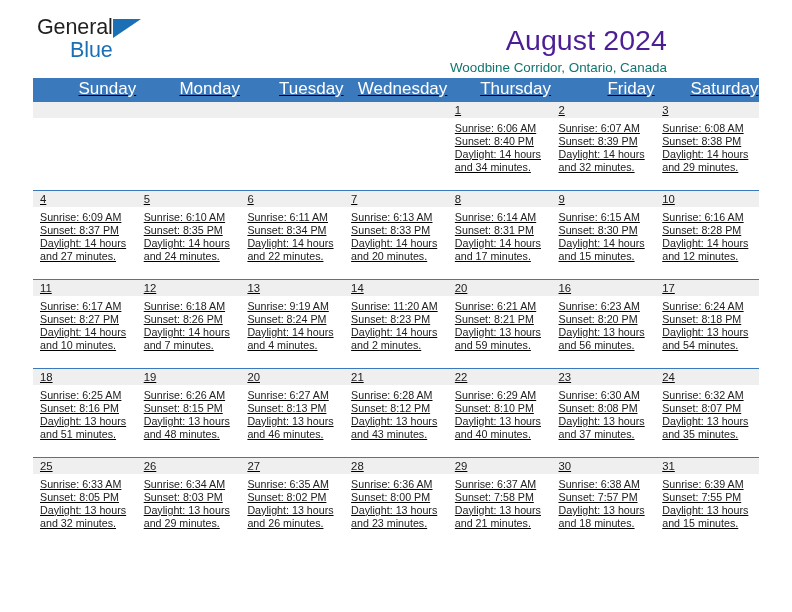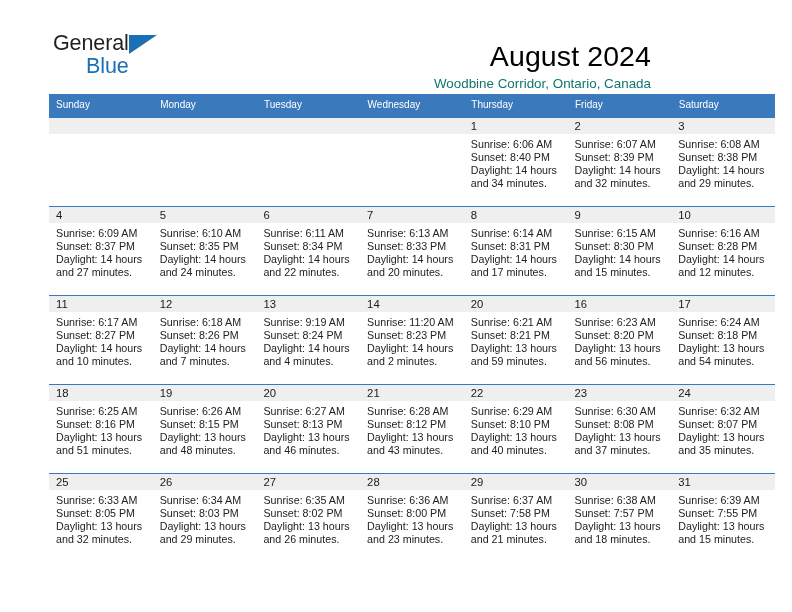--- a/index.html
+++ b/index.html
@@ -8,21 +8,22 @@
     height: 612px;
     background: #ffffff;
     font-family: "Liberation Sans", sans-serif;
     color: #000000;
     overflow: hidden;
   }
   .page {
     position: relative;
     width: 700px;
     height: 612px;
-    padding: 16px;
+    padding: 0;
+    text-decoration: underline;
   }
 
   
   .top {
     position: relative;
     height: 78px;
     margin: 0 33px;
   }
   .logo {
     position: absolute;
@@ -55,21 +56,21 @@
     margin-top: 0;
     font-size: 21.5px;
     letter-spacing: -0.1px;
     color: #1a6fb5;
   }
   .title {
     position: absolute;
     right: 0;
     top: 24px;
     font-size: 28.5px;
-    color: #000000;
+    color: #4c1d95;
     font-weight: normal;
     letter-spacing: 0.1px;
     white-space: nowrap;
   }
   .subtitle {
     position: absolute;
     right: 0;
     top: 60px;
     font-size: 13.4px;
     color: #0f766e;
@@ -81,23 +82,23 @@
     margin: 0 33px;
     width: 726px;
     border-collapse: collapse;
     table-layout: fixed;
   }
   .cal col { width: 103.714px; }
 
   thead th {
     background: #3b79bd;
     color: #ffffff;
-    font-size: 10px;
+    font-size: 17px;
     font-weight: normal;
-    text-align: left;
+    text-align: right;
     padding: 5px 0 6px 7px;
     height: 21px;
     line-height: 12px;
     border-right: 1px solid #3b79bd;
   }
 
   tbody td {
     vertical-align: top;
     padding: 0;
     border-top: 1.6px solid #3b79bd;

